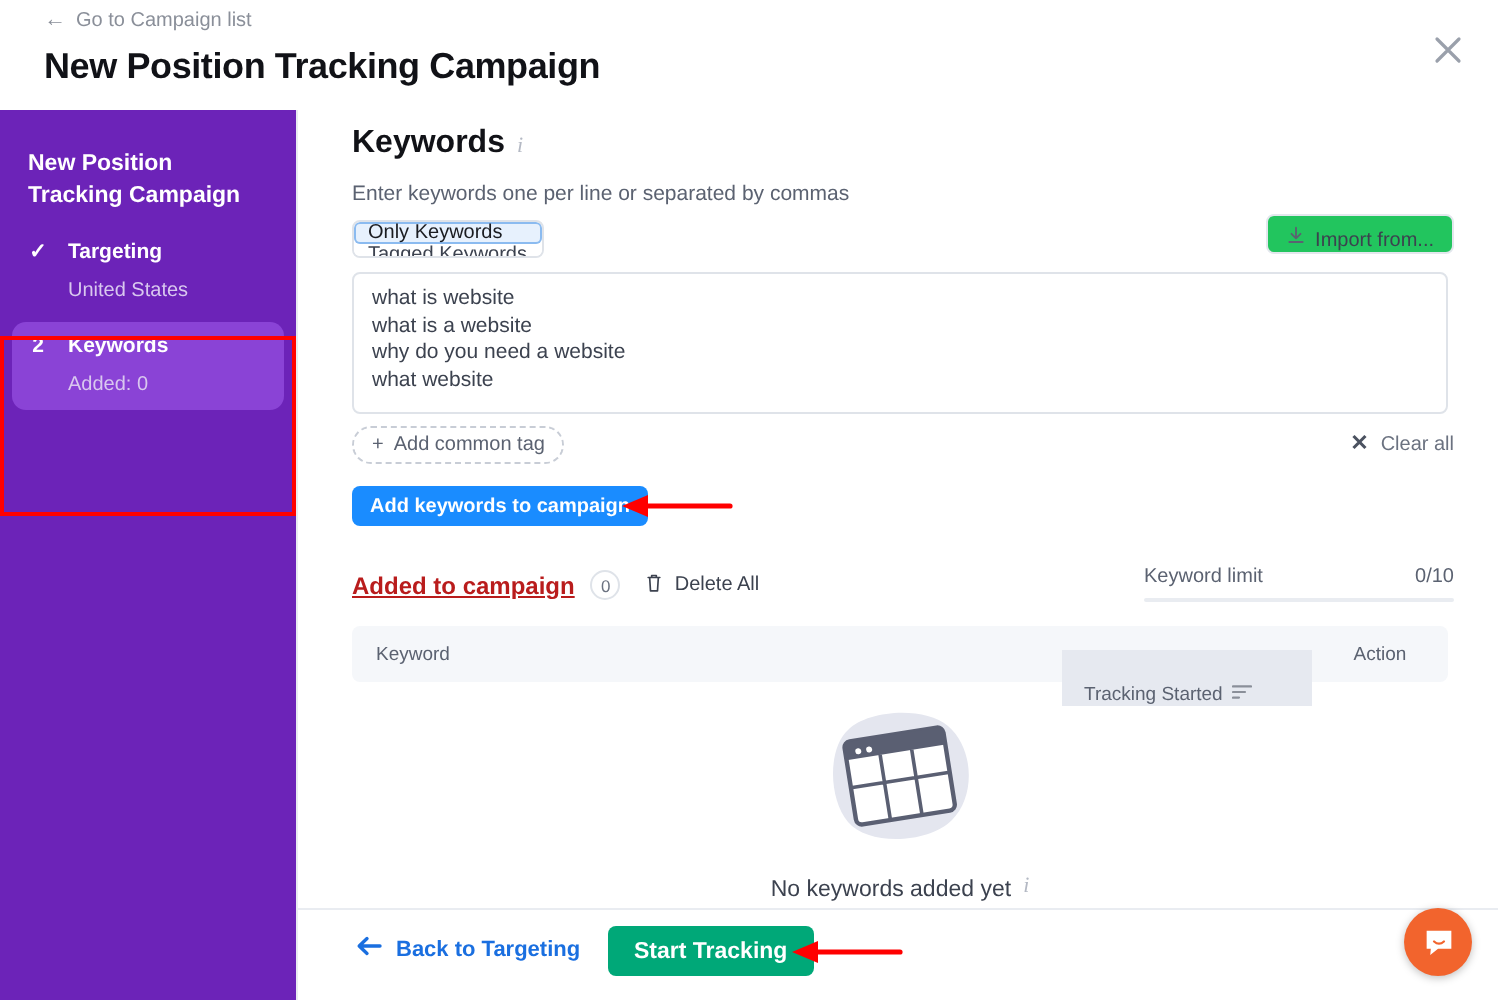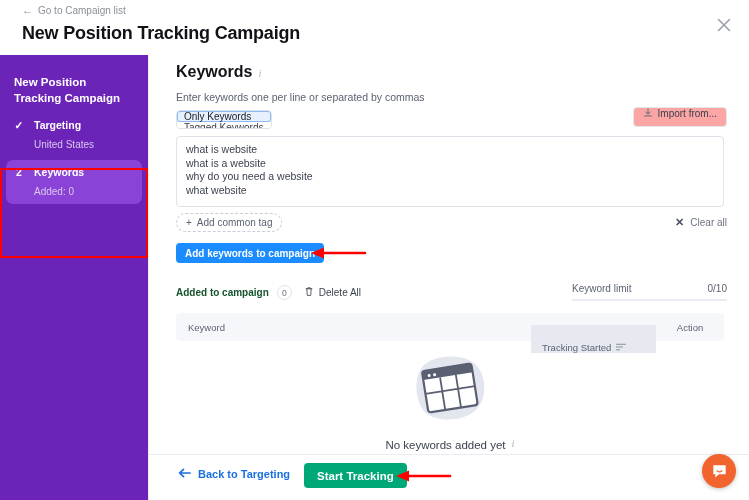--- a/index.html
+++ b/index.html
@@ -114,23 +114,23 @@
   }
   .seg-btn.active {
     background: #e7f1fd; color: #1a1c21;
     box-shadow: inset 0 0 0 1px #8bbbf0;
     border-radius: 3px;
   }
   .seg-sep { width: 1px; background: #dfe3e9; }
 
   .import-btn {
     position: absolute; right: 22px; top: 52px;
-    display: flex; align-items: flex-start; gap: 5px;
+    display: flex; align-items: flex-end; gap: 5px;
     height: 20px; padding: 0 9px;
-    background: #fca5a5; border: 1px solid #e3e7ed; border-radius: 4px;
+    background: #22c55e; border: 1px solid #e3e7ed; border-radius: 4px;
     font-size: 10px; color: #3c424f; cursor: pointer;
   }
 
   .kw-textarea {
     position: absolute; left: 27px; top: 81px;
     width: 548px; height: 71px;
     border: 1px solid #dfe3e9; border-radius: 4px;
     background: #fff;
     padding: 6px 9px;
     font-size: 10.5px; color: #3c424f; line-height: 13.5px;
@@ -161,21 +161,21 @@
     background: #1a8cff; border: none; border-radius: 4px;
     color: #ffffff; font-size: 10px; font-weight: bold; cursor: pointer;
     font-family: "Liberation Sans", sans-serif;
   }
   .arrow-anno { position: absolute; pointer-events: none; }
 
   .added-head {
     position: absolute; left: 27px; top: 230px;
     display: flex; align-items: center; gap: 8px;
   }
-  .added-title { font-size: 10px; font-weight: bold; color: #14532d; }
+  .added-title { font-size: 12px; font-weight: bold; color: #b91c1c; text-decoration: underline; }
   .count-pill {
     display: inline-flex; align-items: center; justify-content: center;
     min-width: 15px; height: 15px; padding: 0 4px;
     border: 1px solid #dfe3e9; border-radius: 8px;
     font-size: 8.5px; color: #6b7280; background: #fff;
   }
   .delete-all {
     display: flex; align-items: center; gap: 5px;
     font-size: 10px; color: #3c424f; cursor: pointer; margin-left: 4px;
   }

